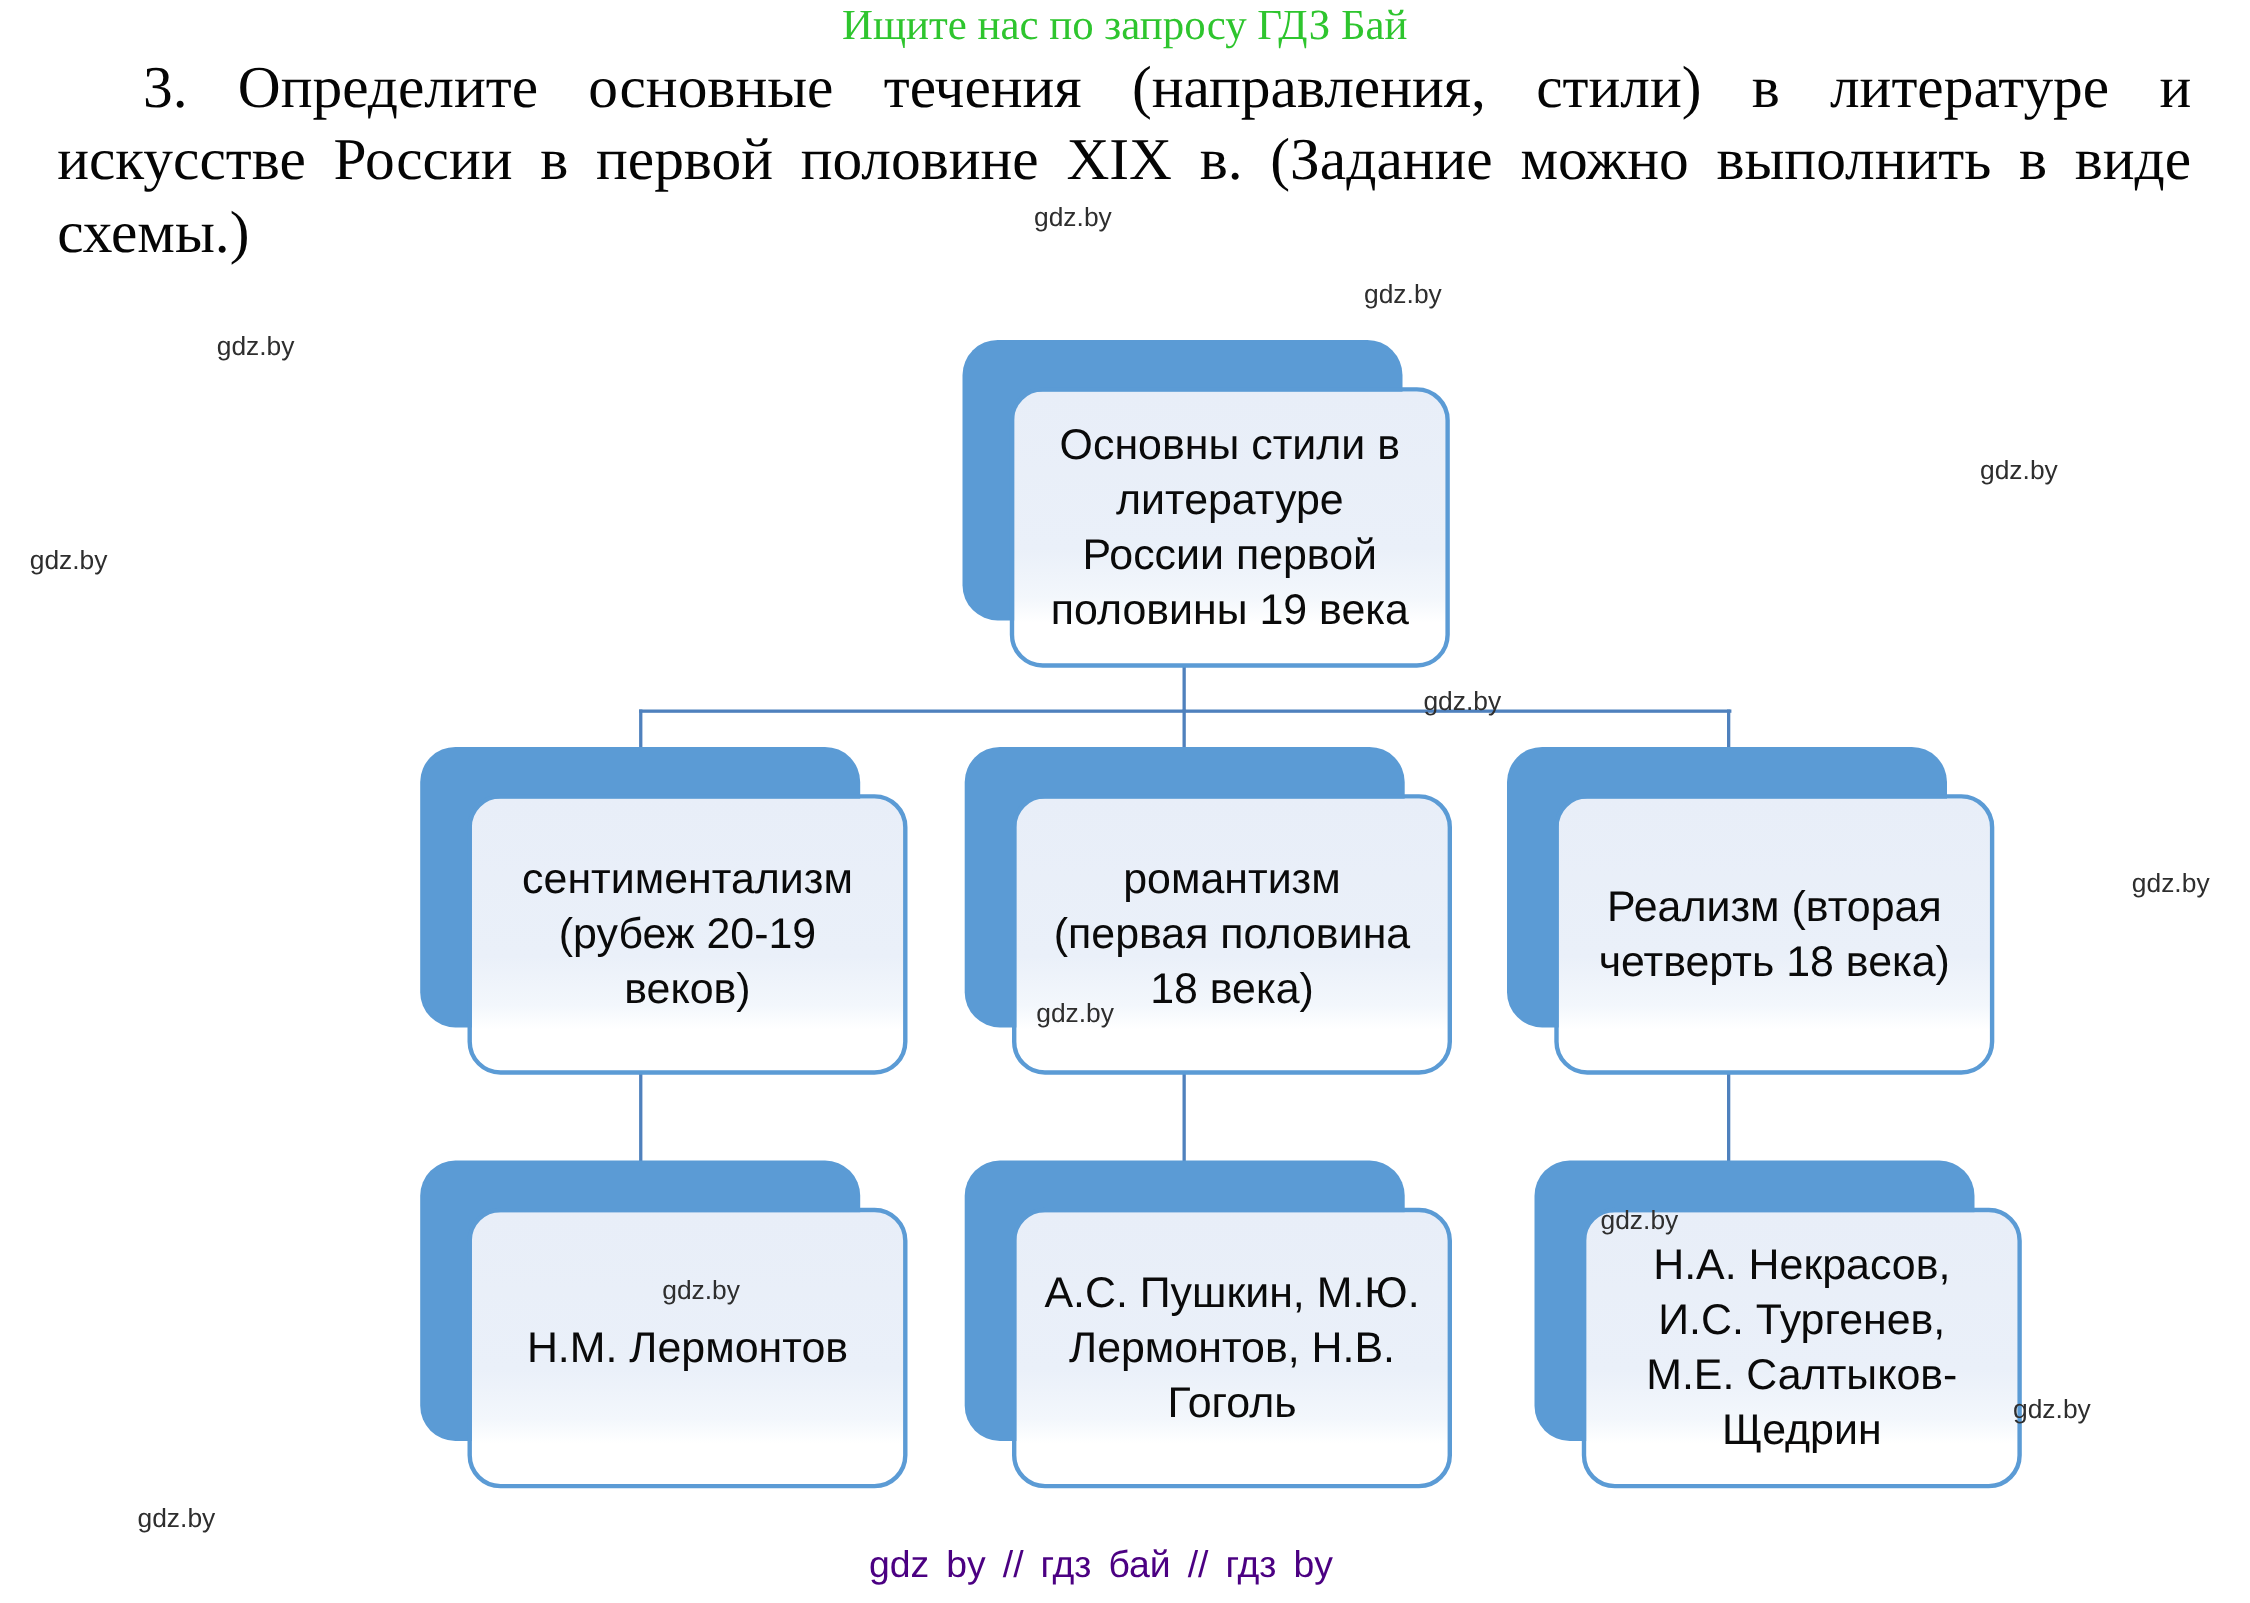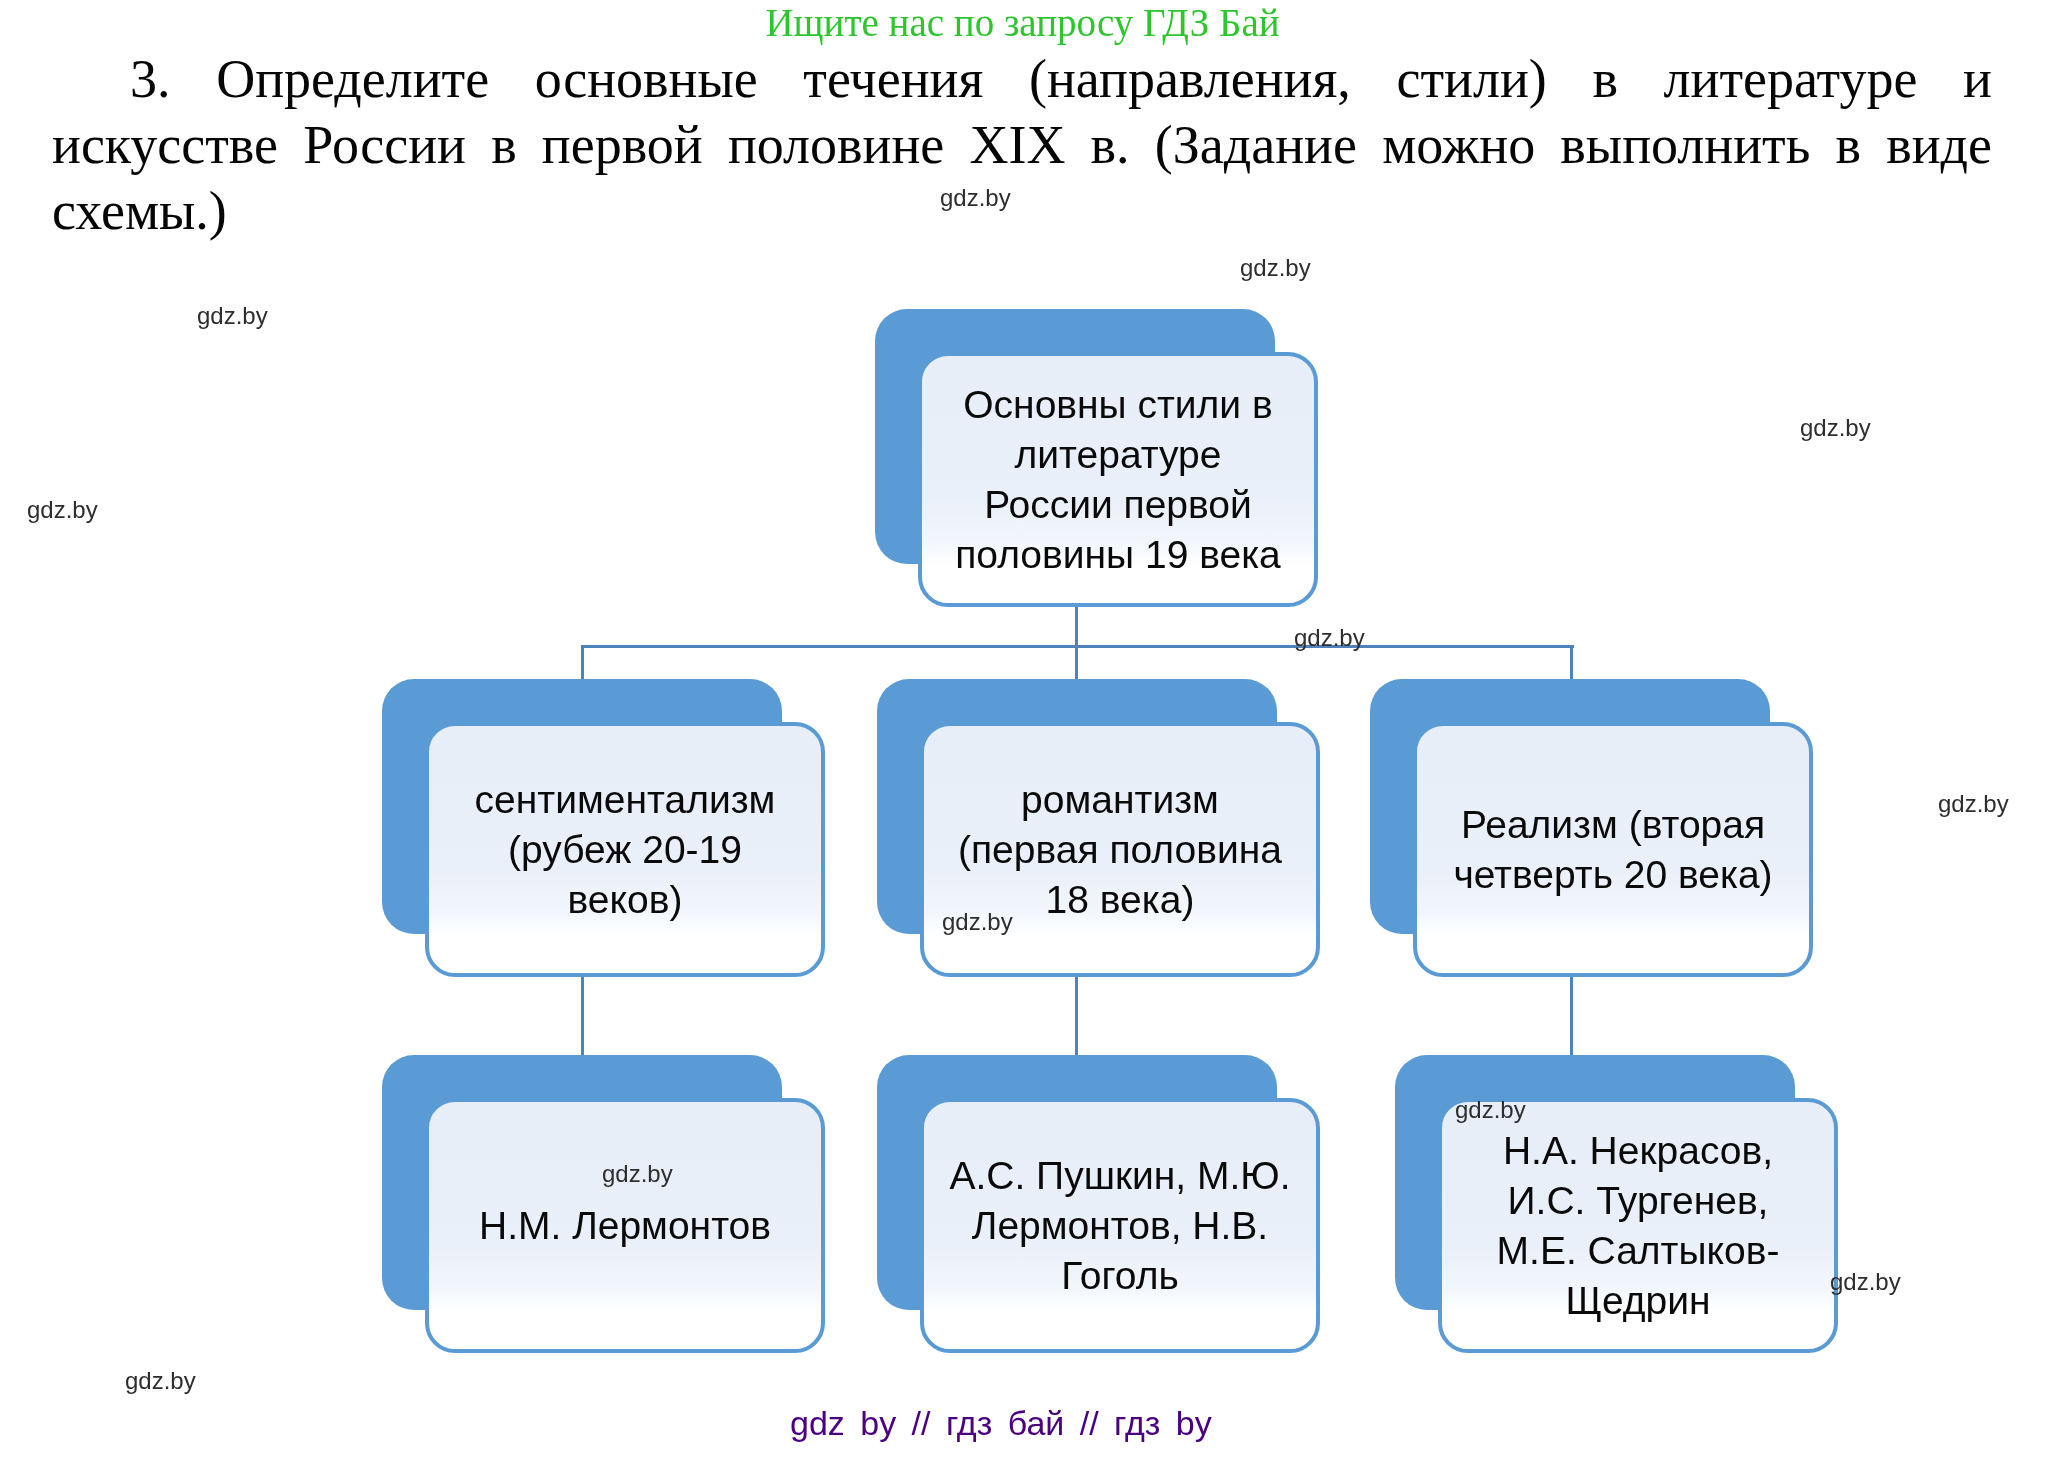--- a/index.html
+++ b/index.html
@@ -135,21 +135,21 @@
     <div class="node" id="node-rom">
       <div class="shadow"></div>
       <div class="front">романтизм
 (первая половина
 18 века)</div>
     </div>
 
     <div class="node" id="node-real">
       <div class="shadow"></div>
       <div class="front">Реализм (вторая
-четверть 20 века)</div>
+четверть 18 века)</div>
     </div>
 
     <div class="node" id="node-kar">
       <div class="shadow"></div>
       <div class="front">Н.М. Лермонтов</div>
     </div>
 
     <div class="node" id="node-push">
       <div class="shadow"></div>
       <div class="front">А.С. Пушкин, М.Ю.

